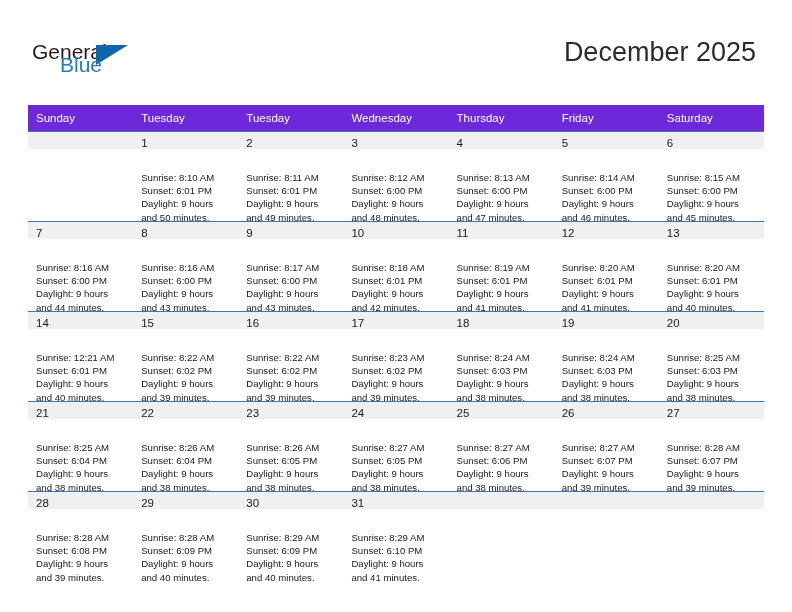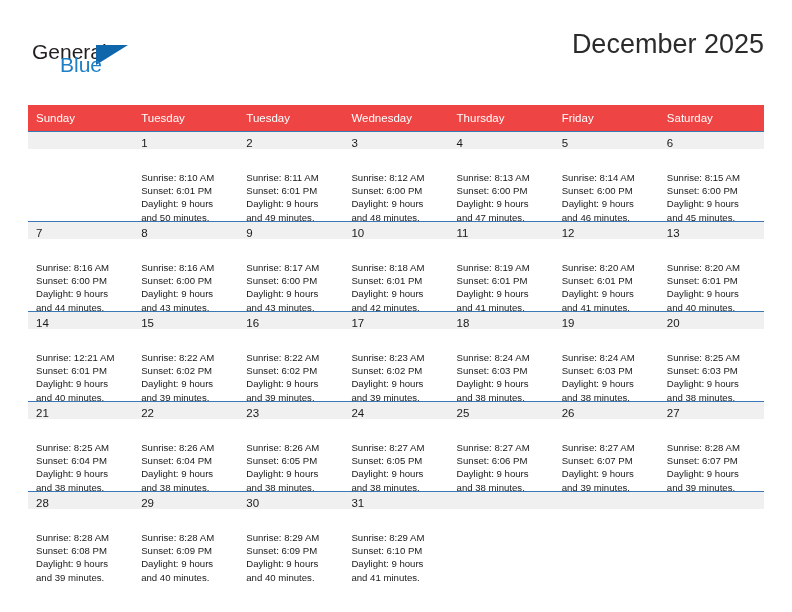--- a/index.html
+++ b/index.html
@@ -70,42 +70,42 @@
     position: absolute;
     right: 0;
     top: 0;
     text-align: right;
   }
   .cal-title {
     font-size: 27px;
     line-height: 33px;
     color: #2b2b2b;
     font-weight: normal;
-    margin: 0;
+    margin: 8px;
     font-family: "Liberation Sans", sans-serif;
   }
   .cal-subtitle {
     font-size: 14px;
     line-height: 20px;
     color: #2b2b2b;
     margin: 8px 0 0 0;
     font-family: "Liberation Sans", sans-serif;
   }
 
   
   .calendar {
     position: absolute;
     left: 28px;
     top: 105px;
     width: 736px;
     border-collapse: collapse;
     table-layout: fixed;
   }
   .calendar th {
-    background: #ef4444;
+    background: #6d28d9;
     color: #ffffff;
     font-size: 11.5px;
     font-weight: normal;
     text-align: left;
     padding: 4px 0 5px 8px;
     height: 17px;
     font-family: "Liberation Sans", sans-serif;
   }
   .calendar td {
     width: 105.14px;

